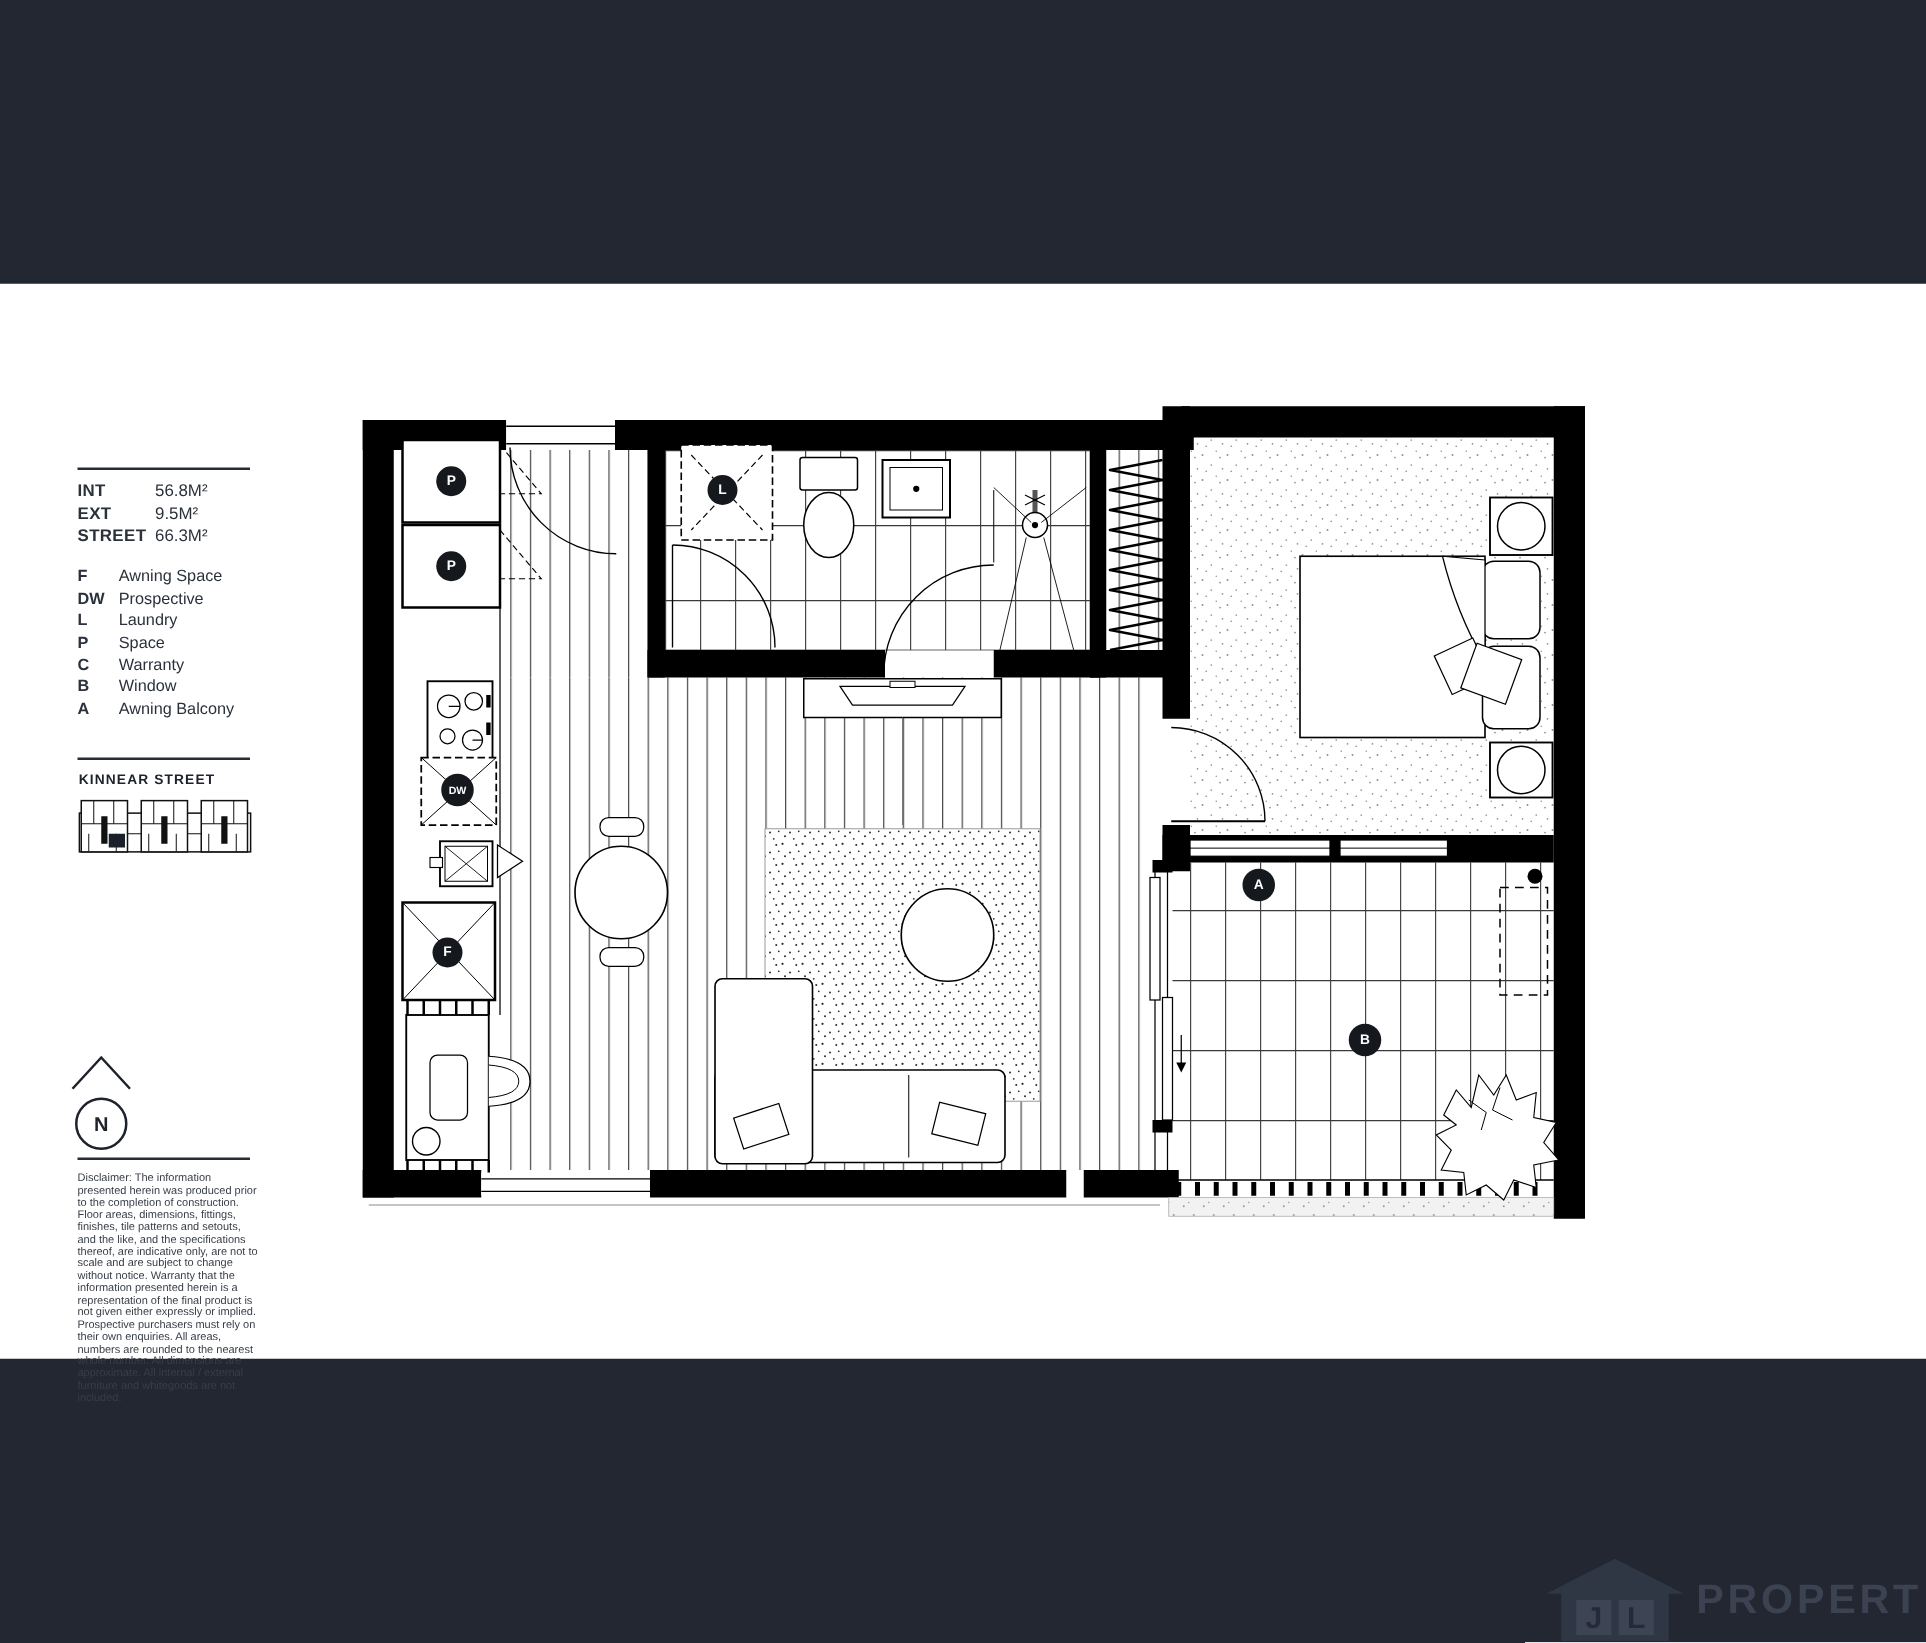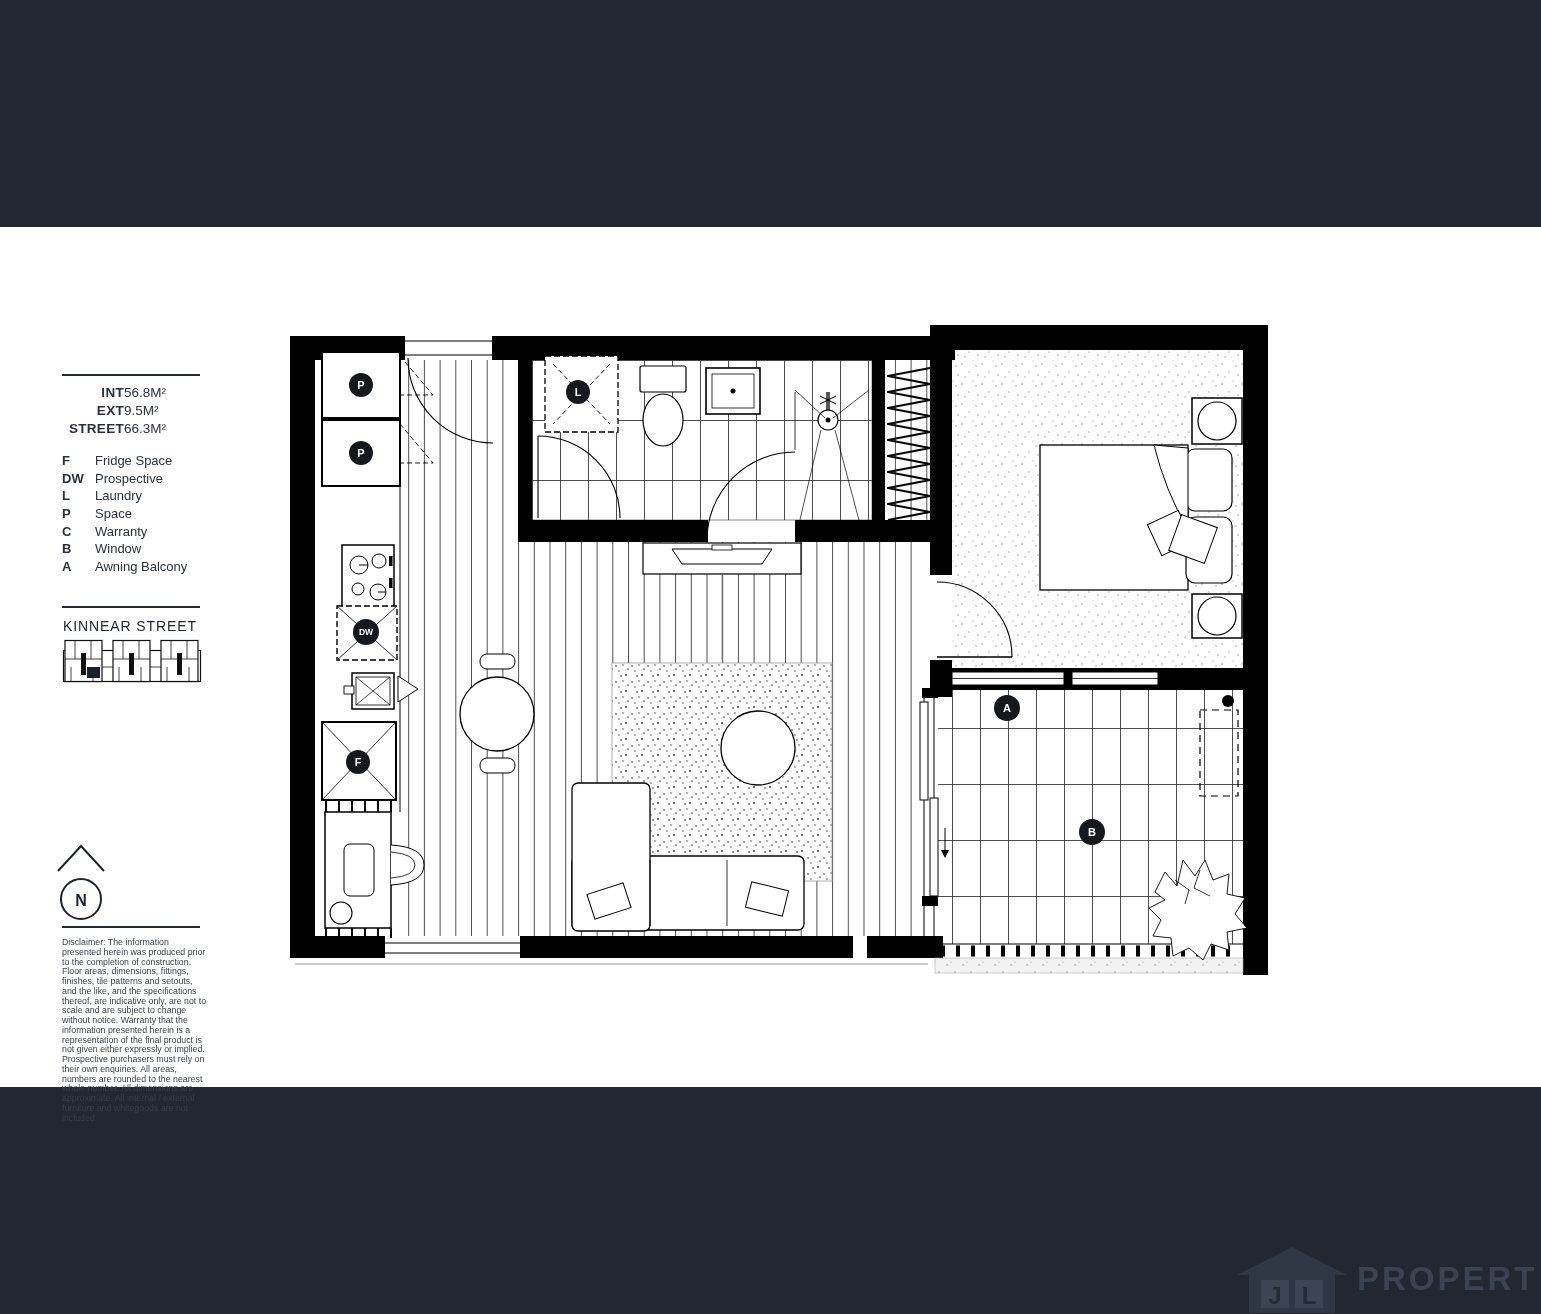--- a/index.html
+++ b/index.html
@@ -4,25 +4,25 @@
 <style>
   html,body{margin:0;padding:0;background:#fff;}
   .page{position:relative;width:1541px;height:1314px;background:#ffffff;overflow:hidden;
         font-family:"Liberation Sans",sans-serif;color:#2b313b;}
   .band{position:absolute;left:0;width:100%;background:#222731;}
   .band.top{top:0;height:227px;}
   .band.bottom{top:1087px;height:227px;}
   .divider{position:absolute;left:62px;width:138px;height:0;border-top:2px solid #262c36;}
   .areas{position:absolute;left:62px;top:383px;font-size:13.5px;}
   .area-row{display:flex;height:18px;align-items:center;}
-  .area-label{width:62px;font-weight:bold;letter-spacing:.3px;text-align:right;}
+  .area-label{width:62px;font-weight:bold;letter-spacing:.3px;}
   .legend{position:absolute;left:62px;top:452px;font-size:13px;}
   .legend-row{display:flex;height:17.6px;align-items:center;}
   .legend-key{width:33px;font-weight:bold;}
-  .street{position:absolute;left:63px;top:618px;font-size:14px;font-weight:normal;letter-spacing:.9px;color:#1d222b;}
+  .street{position:absolute;left:63px;top:618px;font-size:11px;font-weight:bold;letter-spacing:.9px;color:#1d222b;}
   .minimap{position:absolute;left:62px;top:637px;}
   .compass{position:absolute;left:55px;top:840px;}
   .disclaimer{position:absolute;left:62px;top:938px;width:146px;font-size:8.8px;line-height:9.75px;color:#383e48;}
   .plan-wrap{position:absolute;left:290px;top:323px;}
   svg{font-family:"Liberation Sans",sans-serif;}
   svg text.mk{fill:#fff;font-weight:bold;font-size:11px;text-anchor:middle;}
   svg text.mk.small{font-size:8.5px;}
   .brand{position:absolute;right:6px;top:1243px;}
 </style>
 </head>
@@ -46,21 +46,21 @@
     </div>
     <div class="area-row">
       <span class="area-label">STREET</span>
       <span>66.3M²</span>
     </div>
   </div>
 
   <div class="legend">
     <div class="legend-row">
       <span class="legend-key">F</span>
-      <span>Fridge Space</span>
+      <span>Awning Space</span>
     </div>
     <div class="legend-row">
       <span class="legend-key">DW</span>
       <span>Prospective</span>
     </div>
     <div class="legend-row">
       <span class="legend-key">L</span>
       <span>Laundry</span>
     </div>
     <div class="legend-row">

